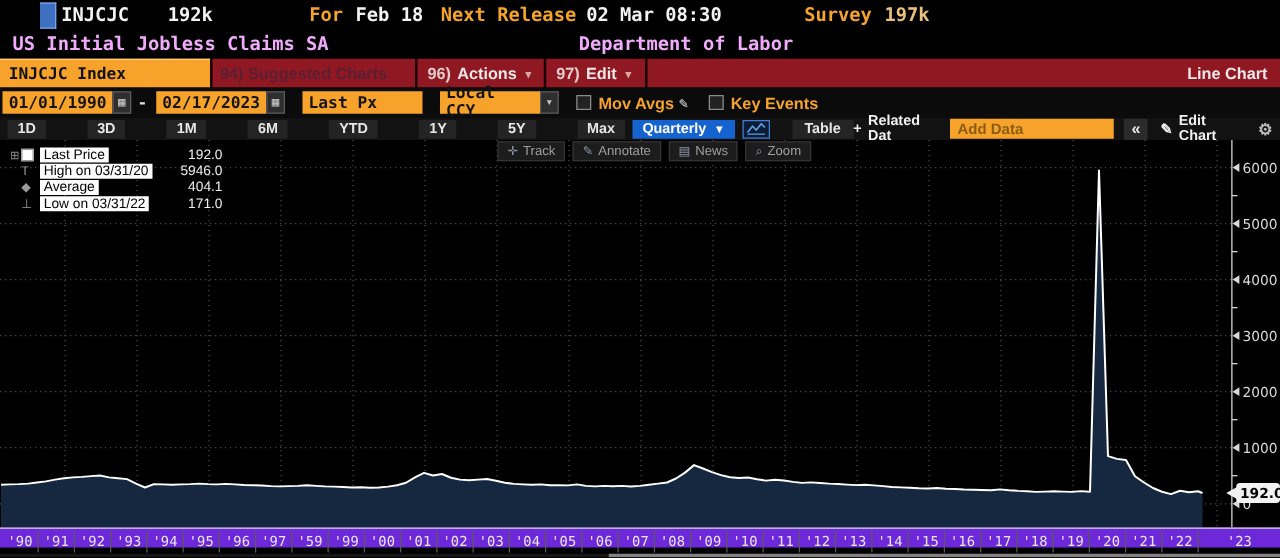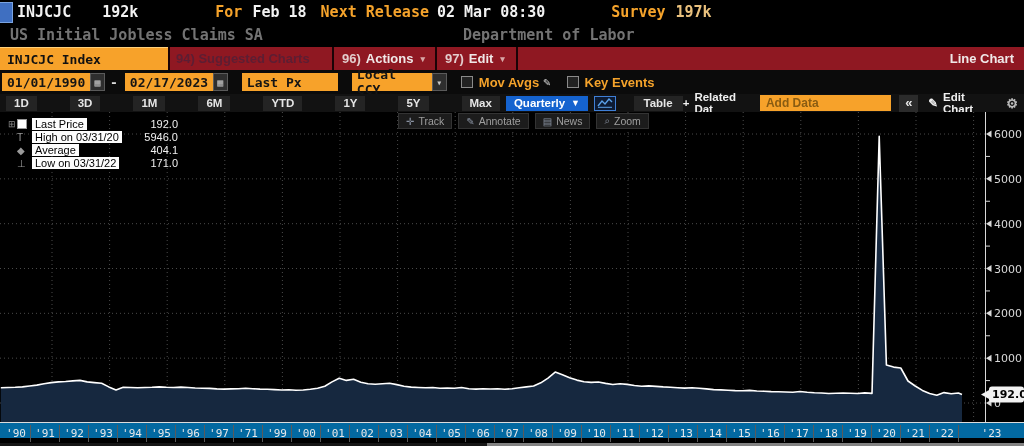--- a/index.html
+++ b/index.html
@@ -5,24 +5,24 @@
   * { margin:0; padding:0; box-sizing:border-box; }
   html,body { background:#000; }
   .screen {
     position:relative; width:1024px; height:446px; background:#000;
     overflow:hidden; font-family:"Liberation Sans", sans-serif;
   }
   
   .row1 {
     position:absolute; top:0; left:0; width:1024px; height:24px;
     display:flex; align-items:center;
-    font-family:"DejaVu Sans Mono", monospace; font-weight:bold; font-size:15px;
+    font-family:"DejaVu Sans Mono", monospace; font-weight:bold; font-size:15px;padding-left:32px;
   }
   .blue-tab { width:13px; height:21px; background:#3f6fc1; border:1px solid #7aa3e0; border-left:none; }
-  .w { color:#f2f2f2; } .o { color:#f5a32b; } .amb { color:#eac17d; } .cy { color:#737373; }
+  .w { color:#f2f2f2; } .o { color:#f5a32b; } .amb { color:#eac17d; } .cy { color:#f0abfc; }
   .row1 .t-ticker { margin-left:4px; }
   .row1 .t-last   { margin-left:31px; }
   .row1 .t-forl   { margin-left:77px; }
   .row1 .t-forv   { margin-left:10px; }
   .row1 .t-nrl    { margin-left:14px; }
   .row1 .t-nrv    { margin-left:8px; }
   .row1 .t-svl    { margin-left:66px; }
   .row1 .t-svv    { margin-left:10px; }
   .row2 {
     position:absolute; top:24px; left:0; width:1024px; height:23px;
@@ -89,21 +89,21 @@
   .tbtn .ticon { font-size:10px; color:#8a93a3; }
   .legend { position:absolute; left:8px; top:6px; width:170px; font-size:11px; }
   .lg-row { display:flex; align-items:center; height:12px; margin-bottom:1px; }
   .lg-marker { width:24px; display:flex; align-items:center; color:#9a9a9a; font-size:10px; }
   .lg-exp { color:#8a8a8a; font-size:9px; margin-right:1px; }
   .lg-sq { width:10px; height:10px; background:#fff; border:1px solid #999; display:inline-block; }
   .lg-glyph { margin-left:9px; }
   .lg-label { background:#fdfdfd; color:#000; padding:0 3px; line-height:12px; white-space:nowrap; }
   .lg-val { margin-left:auto; color:#efefef; }
   
-  .xaxis { position:absolute; top:422px; left:0; width:1024px; height:16px; background:#0369a1;
+  .xaxis { position:absolute; top:422px; left:0; width:1024px; height:16px; background:#6d28d9;
            border-top:1px solid #dcdcdc;text-decoration:underline; }
   .xcells { position:absolute; left:2px; top:2px; right:0; height:17px; display:flex; }
   .xcell { width:29px; border-right:1px solid #5a5a5a; display:flex; align-items:center; justify-content:center;
            color:#e8e8e8; font-size:11px; font-family:"DejaVu Sans Mono", monospace; }
   .xcell:last-child { flex:1; border-right:none; }
   
   .scrollbar { position:absolute; top:443px; left:0; width:1024px; height:3px; background:#161616; }
   .thumb { position:absolute; left:487px; top:0; width:537px; height:3px; background:#828282; }
 </style>
 </head>
@@ -307,21 +307,21 @@
   <div class="xaxis">
     <div class="xcells" id="xcells">
         <div class="xcell">'90</div>
         <div class="xcell">'91</div>
         <div class="xcell">'92</div>
         <div class="xcell">'93</div>
         <div class="xcell">'94</div>
         <div class="xcell">'95</div>
         <div class="xcell">'96</div>
         <div class="xcell">'97</div>
-        <div class="xcell">'71</div>
+        <div class="xcell">'59</div>
         <div class="xcell">'99</div>
         <div class="xcell">'00</div>
         <div class="xcell">'01</div>
         <div class="xcell">'02</div>
         <div class="xcell">'03</div>
         <div class="xcell">'04</div>
         <div class="xcell">'05</div>
         <div class="xcell">'06</div>
         <div class="xcell">'07</div>
         <div class="xcell">'08</div>

